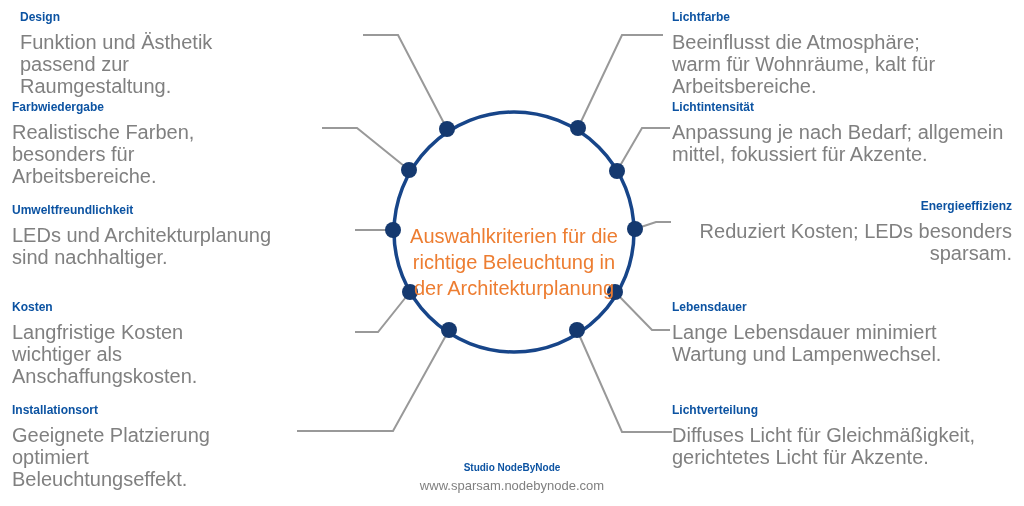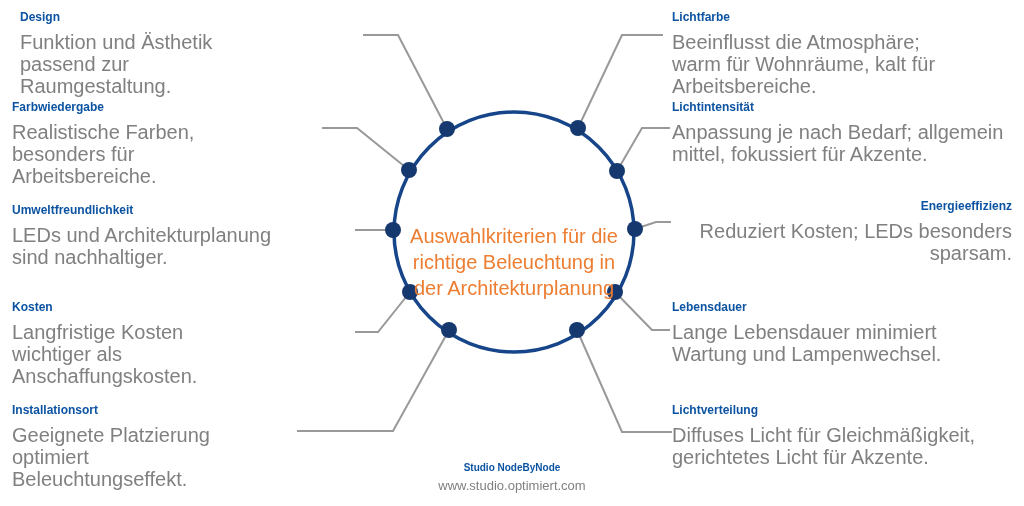--- a/index.html
+++ b/index.html
@@ -116,16 +116,16 @@
     <div class="info-title">Lebensdauer</div>
     <p class="info-desc">Lange Lebensdauer minimiert Wartung und Lampenwechsel.</p>
   </div>
   <div class="info-item" id="R5">
     <div class="info-title">Lichtverteilung</div>
     <p class="info-desc">Diffuses Licht für Gleichmäßigkeit, gerichtetes Licht für Akzente.</p>
   </div>
 
   <div id="footer">
     <div id="footer-studio">Studio NodeByNode</div>
-    <div id="footer-site">www.studio.optimiert.com</div>
+    <div id="footer-site">www.sparsam.nodebynode.com</div>
   </div>
 
 </div>
 
 </body></html>

